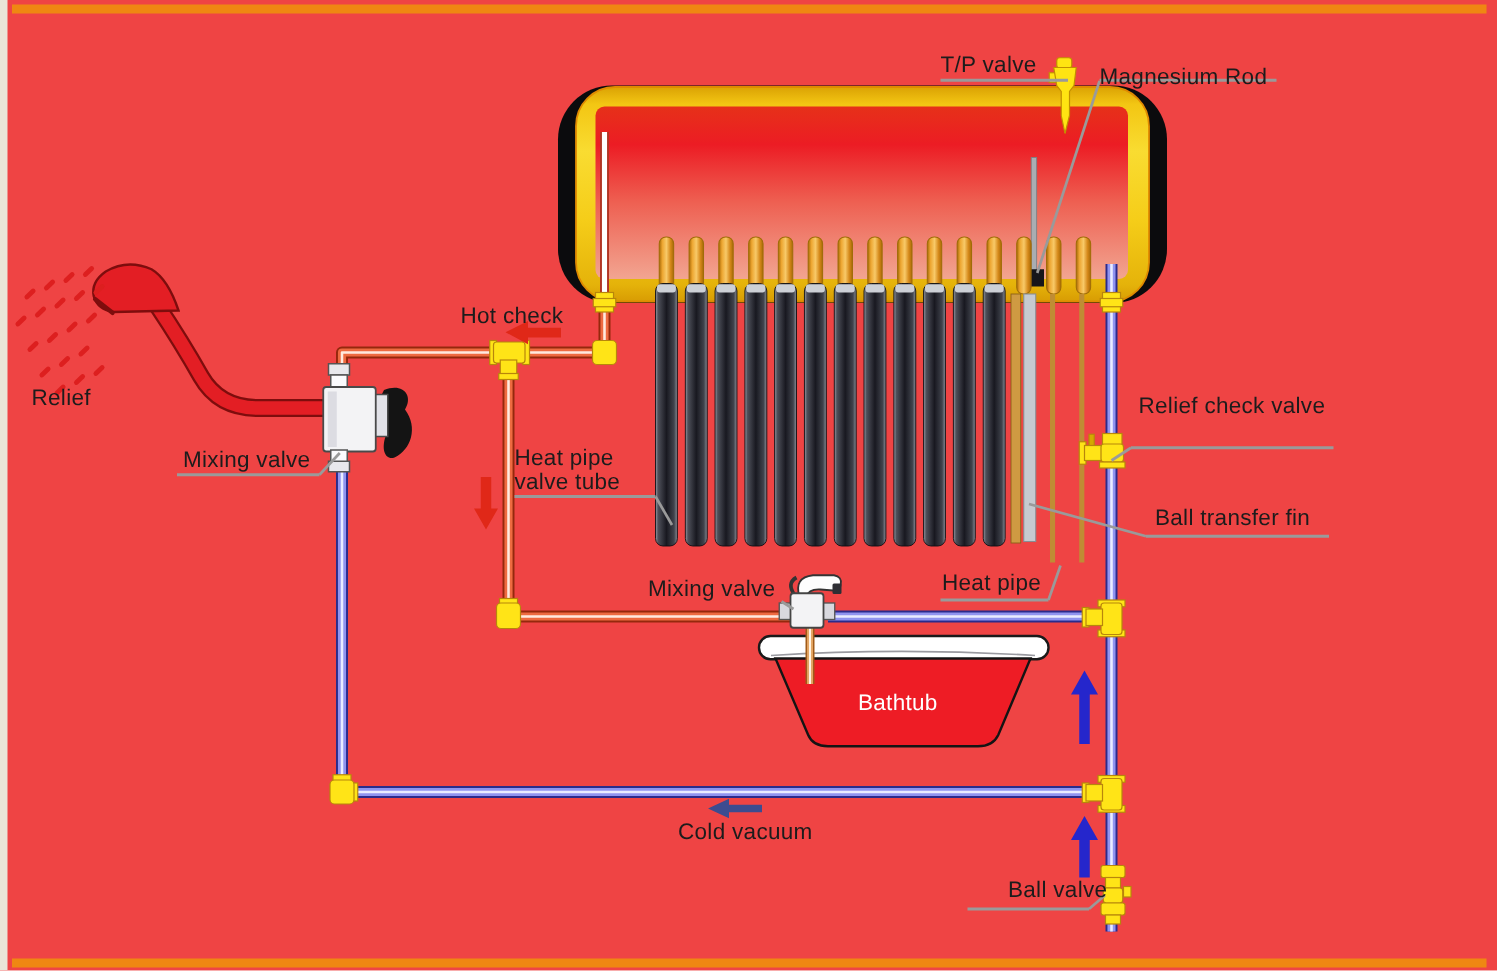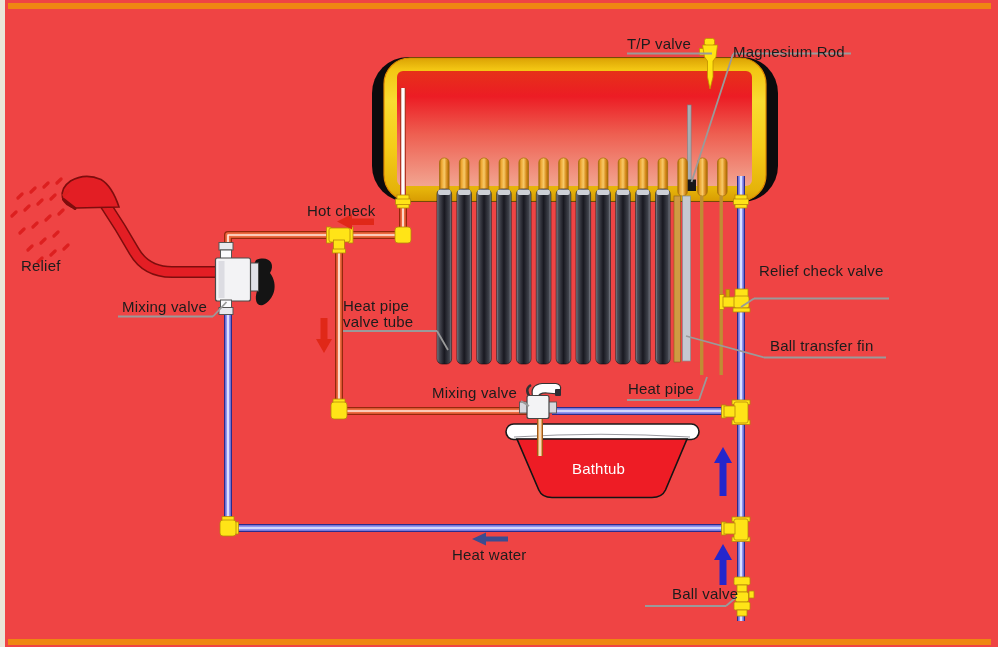--- a/index.html
+++ b/index.html
@@ -285,15 +285,15 @@
   <div class="label" style="left:307px;top:203px">Hot check</div>
   <div class="label" style="left:21px;top:258px">Relief</div>
   <div class="label" style="left:122px;top:299px">Mixing valve</div>
   <div class="label" style="left:343px;top:298px">Heat pipe</div>
   <div class="label" style="left:343px;top:314px">valve tube</div>
   <div class="label" style="left:432px;top:385px">Mixing valve</div>
   <div class="label white" style="left:572px;top:461px">Bathtub</div>
   <div class="label" style="left:759px;top:263px">Relief check valve</div>
   <div class="label" style="left:770px;top:338px">Ball transfer fin</div>
   <div class="label" style="left:628px;top:381px">Heat pipe</div>
-  <div class="label" style="left:452px;top:547px">Heat water</div>
+  <div class="label" style="left:452px;top:547px">Cold vacuum</div>
   <div class="label" style="left:672px;top:586px">Ball valve</div>
 </div>
 
 </body></html>

